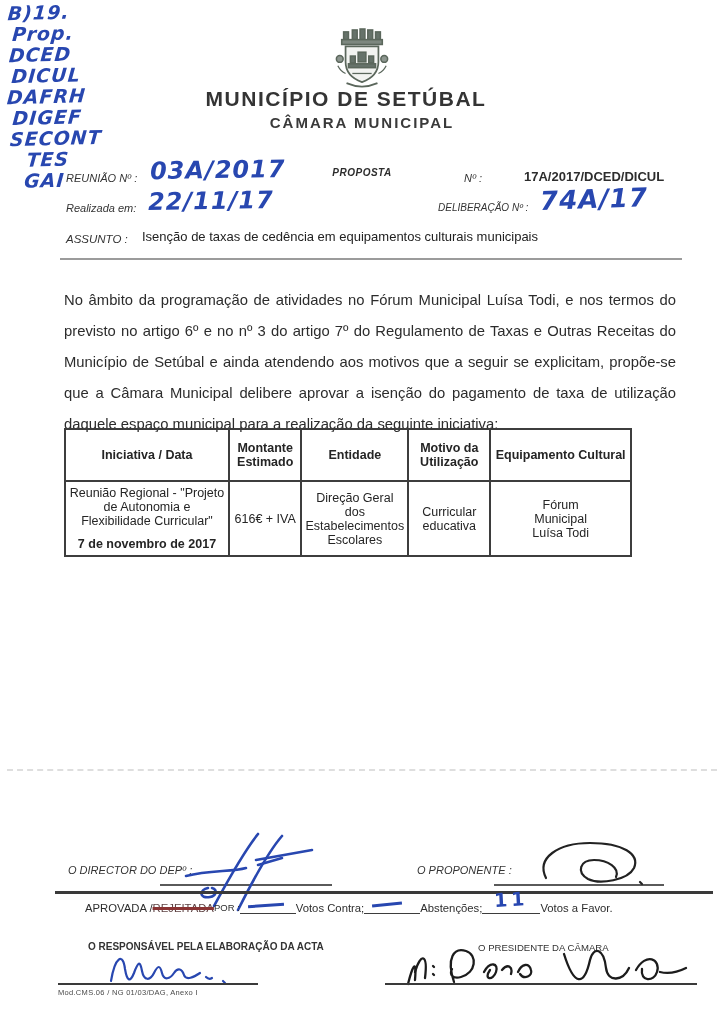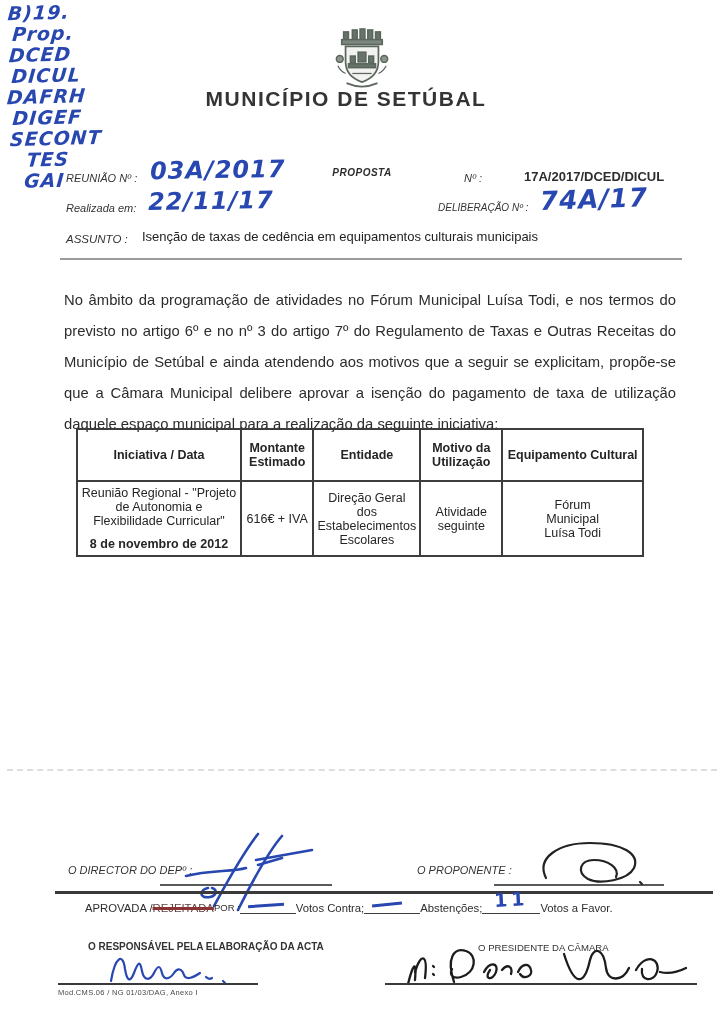--- a/index.html
+++ b/index.html
@@ -37,21 +37,21 @@
   .realizada-value{left:148px;top:187px;font-size:24px;transform:rotate(-1deg);}
   .deliberacao-label{left:438px;top:202px;}
   .deliberacao-value{left:540px;top:184px;font-size:26px;transform:rotate(-2deg);}
   .assunto-label{left:66px;top:233px;font-size:11.5px;}
   .assunto-value{left:142px;top:229px;font-weight:normal;font-size:13px;white-space:nowrap;color:#222;}
 
   .hr-thin{left:60px;top:258px;width:622px;border-top:2px solid #9b9b9b;height:0;}
 
   .body-par{left:64px;top:285px;width:612px;font-size:14.8px;line-height:31px;text-align:justify;color:#2c2c2c;}
 
-  table.info{left:76px;top:428px;width:568px;border-collapse:collapse;table-layout:fixed;}
+  table.info{left:64px;top:428px;width:568px;border-collapse:collapse;table-layout:fixed;}
   table.info th,table.info td{border:2px solid #3d3d3d;text-align:center;vertical-align:middle;font-size:12.5px;padding:4px 3px;color:#252525;}
   table.info th{font-weight:bold;height:42px;}
   table.info td{height:62px;}
   .c1{width:29.6%;} .c2{width:12.3%;} .c3{width:18.8%;} .c4{width:14.1%;} .c5{width:25.2%;}
   .init-date{display:block;font-weight:bold;margin-top:9px;}
   .narrow70{display:inline-block;max-width:78px;}
   .narrow100{display:inline-block;max-width:118px;}
 
   .perforation{left:7px;top:769px;width:710px;border-top:2px dashed #dedede;height:0;}
 
@@ -121,20 +121,21 @@
       <rect x="18" y="30" width="5" height="7" fill="#66726a"></rect>
       <rect x="37" y="30" width="5" height="7" fill="#66726a"></rect>
       <rect x="16" y="38" width="28" height="4" fill="#66726a"></rect>
       <path d="M20,48 h20" stroke-width="1.3"></path>
 
       <path d="M14,58 q16,7 32,0" stroke-width="1.8"></path>
     </g>
   </svg>
 
   <div class="abs muni-title">MUNICÍPIO DE SETÚBAL</div>
+  <div class="abs council-title">CÂMARA MUNICIPAL</div>
 
   <span class="abs lbl reuniao-label">REUNIÃO Nº :</span>
   <span class="abs hw reuniao-value">03A/2017</span>
   <div class="abs proposta-title">PROPOSTA</div>
   <span class="abs lbl numero-label">Nº :</span>
   <span class="abs numero-value">17A/2017/DCED/DICUL</span>
   <span class="abs lbl realizada-label">Realizada em:</span>
   <span class="abs hw realizada-value">22/11/17</span>
   <span class="abs lbl-sm deliberacao-label">DELIBERAÇÃO Nº :</span>
   <span class="abs hw deliberacao-value">74A/17</span>
@@ -152,25 +153,25 @@
         <th class="c2">Montante Estimado</th>
         <th class="c3">Entidade</th>
         <th class="c4">Motivo da Utilização</th>
         <th class="c5">Equipamento Cultural</th>
       </tr>
     </thead>
     <tbody>
       <tr>
         <td>
           <span>Reunião Regional - "Projeto de Autonomia e Flexibilidade Curricular"</span>
-          <span class="init-date">8 de novembro de 2012</span>
+          <span class="init-date">7 de novembro de 2017</span>
         </td>
         <td>616€ + IVA</td>
         <td><span class="narrow100">Direção Geral dos Estabelecimentos Escolares</span></td>
-        <td>Atividade seguinte</td>
+        <td>Curricular educativa</td>
         <td><span class="narrow70">Fórum Municipal Luísa Todi</span></td>
       </tr>
     </tbody>
   </table>
 
   <div class="abs perforation"></div>
 
   <span class="abs lbl director-label">O DIRECTOR DO DEPº :</span>
   <div class="abs director-line"></div>
   <svg class="abs director-sig" viewBox="0 0 152 86">

